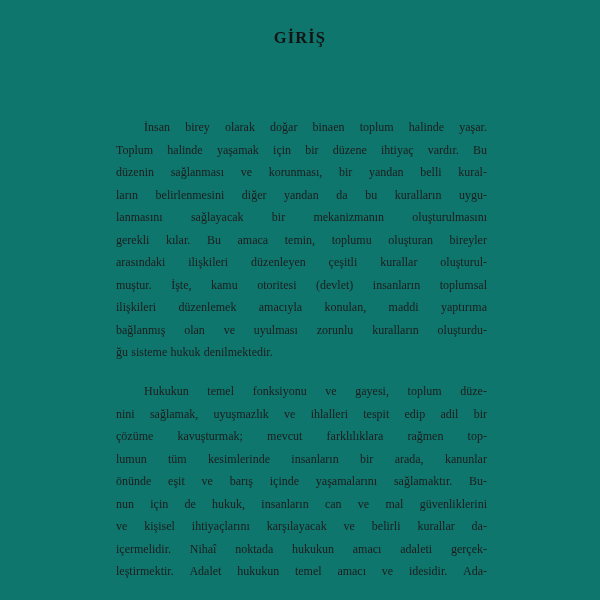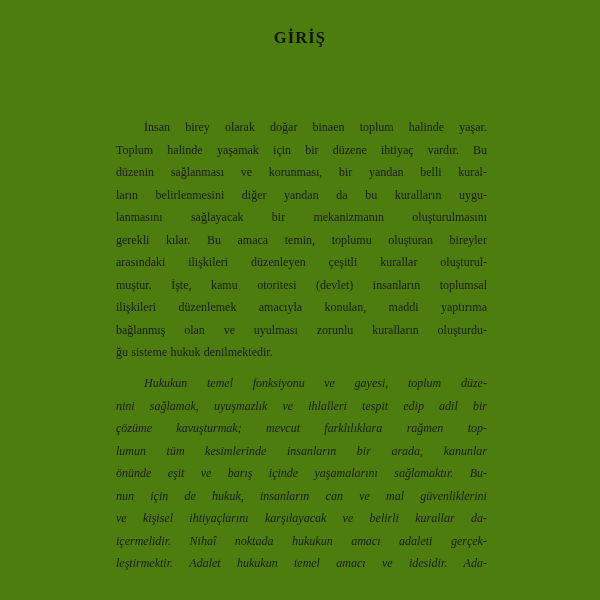--- a/index.html
+++ b/index.html
@@ -17,21 +17,21 @@
     position: relative;
     -webkit-font-smoothing: antialiased;
   }
 
   .page {
     position: absolute;
     top: 0;
     left: 0;
     width: 600px;
     height: 600px;
-    background: #4d7c0f;
+    background: #0f766e;
     overflow: hidden;
   }
 
   .chapter-title {
     position: absolute;
     top: 17px;
     left: 0;
     width: 600px;
     text-align: center;
     font-family: "Liberation Serif", "DejaVu Serif", serif;
@@ -56,22 +56,21 @@
     line-height: 22.55px;
     text-align: justify;
     text-justify: inter-word;
     text-indent: 28px;
     color: #1c1c1c;
     hyphens: none;
     word-spacing: 0.02em;
   }
 
   .para + .para {
-    margin-top: 8px;
-    font-style: italic;
+    margin-top: 16px;
   }
 
   
   .jline {
     display: flex;
     justify-content: space-between;
     width: 371px;
     white-space: pre;
   }
   .jline.indent-first {

